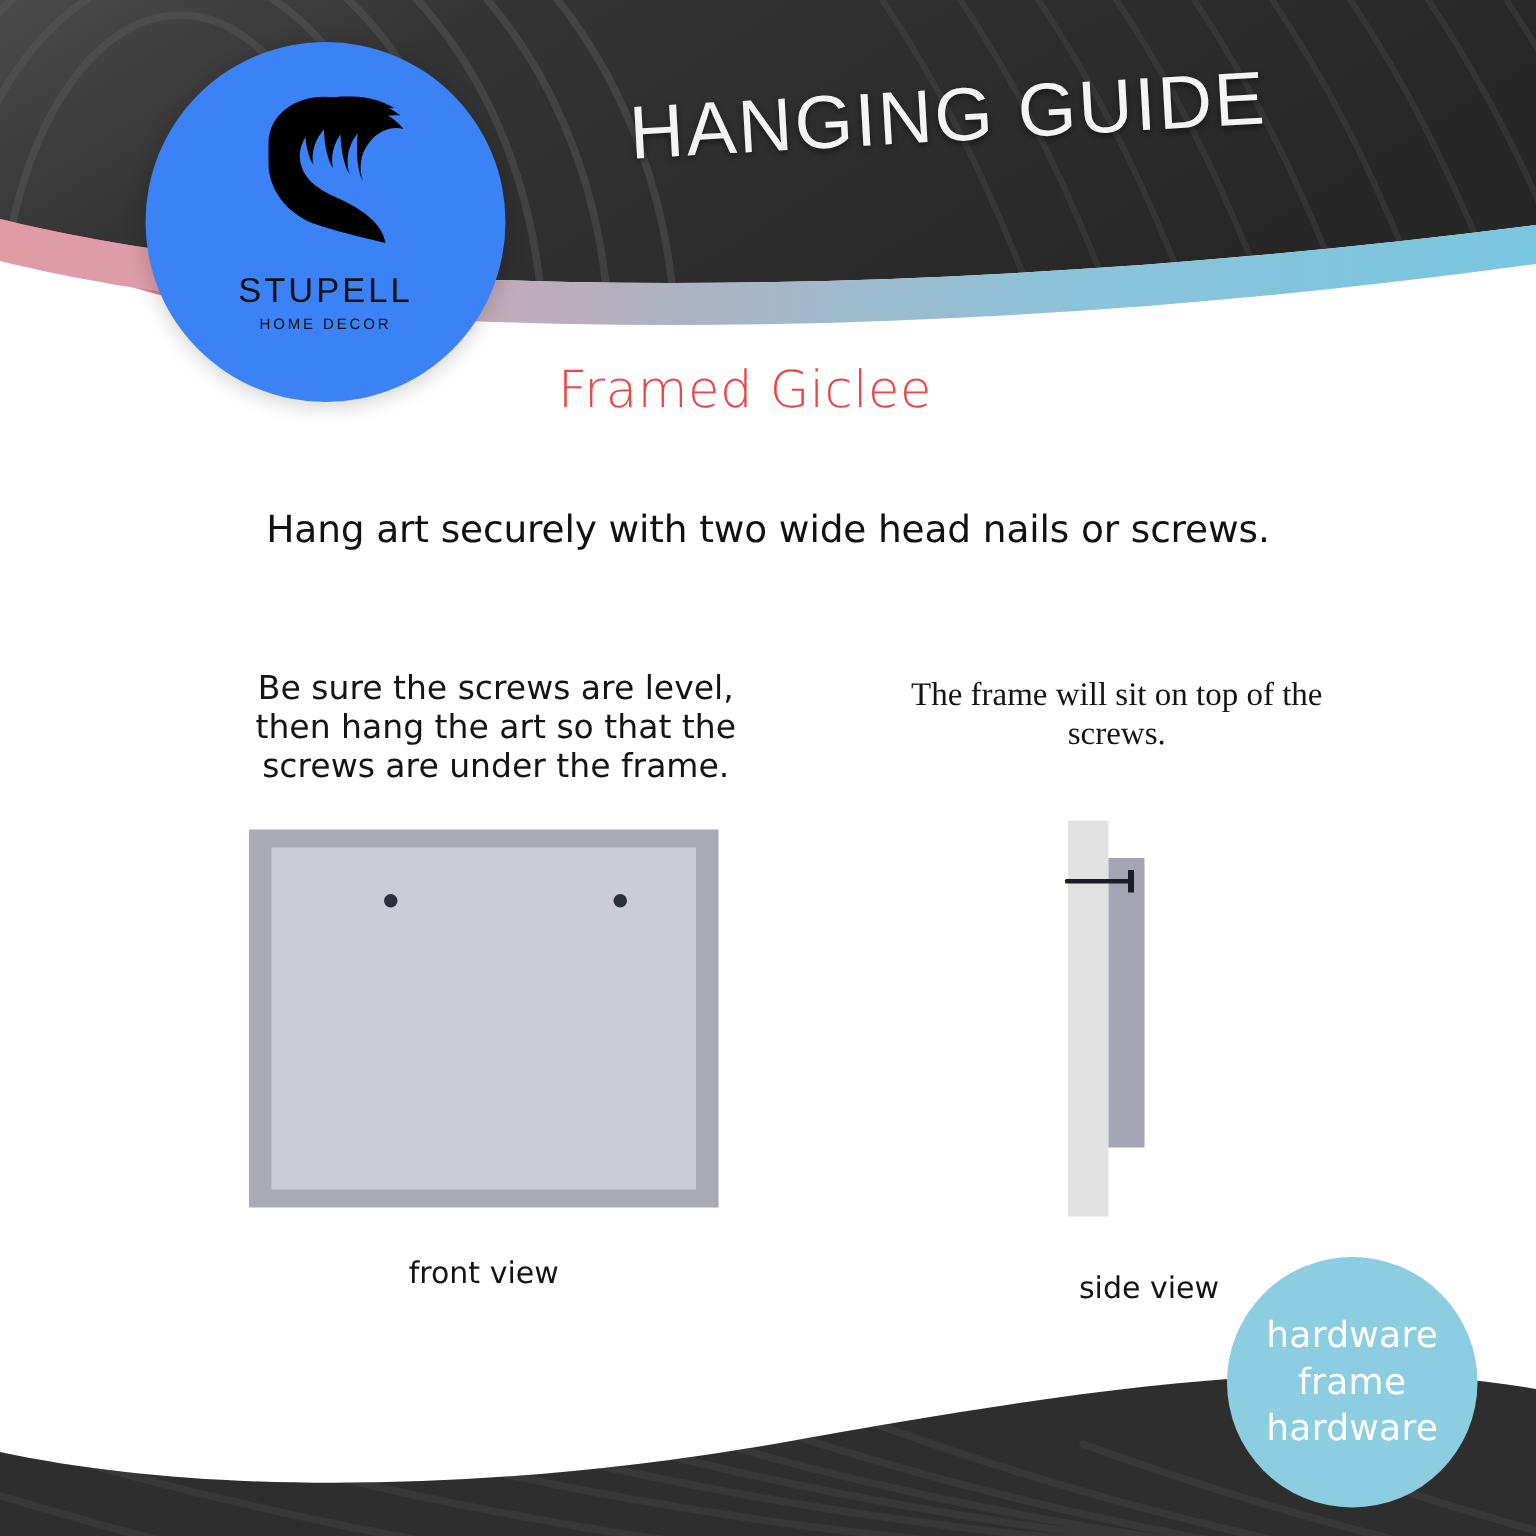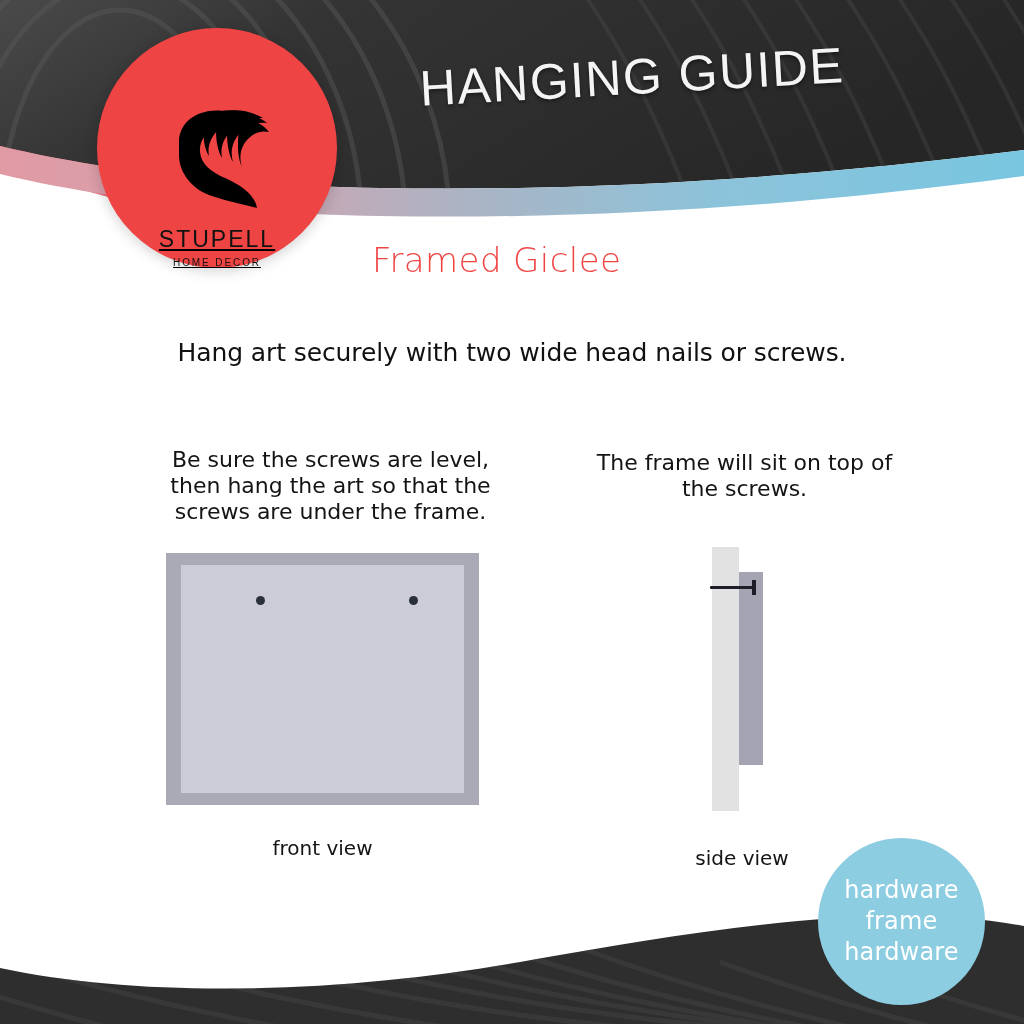--- a/index.html
+++ b/index.html
@@ -25,28 +25,27 @@
   }
 
   
   .logo-badge {
     position: absolute;
     left: 97px;
     top: 28px;
     width: 240px;
     height: 240px;
     border-radius: 50%;
-    background: #ef4444;
+    background: #3b82f6;
     box-shadow: 0 3px 14px rgba(0,0,0,0.18);
     display: flex;
     flex-direction: column;
     align-items: center;
-    justify-content: flex-end;
+    justify-content: flex-start;
     z-index: 30;
-    text-decoration: underline;
   }
   .logo-mark {
     width: 108px;
     height: 118px;
     margin-top: 28px;
   }
   .logo-name {
     font-size: 23px;
     letter-spacing: 2.0px;
     color: #111111;
@@ -114,21 +113,21 @@
     position: absolute;
     font-family: "DejaVu Sans", sans-serif;
     font-size: 22px;
     font-weight: 500;
     color: #141414;
     line-height: 26px;
     text-align: center;
     z-index: 20;
   }
   .caption-front { left: 163px; top: 447px; width: 335px; }
-  .caption-side  { left: 592px; top: 450px; width: 305px; }
+  .caption-side  { left: 592px; top: 450px; width: 305px; font-family: Liberation Serif, serif; }
 
   
   .front-view {
     position: absolute;
     left: 166px;
     top: 553px;
     width: 313px;
     height: 252px;
     background: #aaaab6;
     z-index: 15;
@@ -198,21 +197,21 @@
   .view-label {
     position: absolute;
     font-family: "DejaVu Sans", sans-serif;
     font-size: 20px;
     font-weight: 500;
     color: #141414;
     text-align: center;
     z-index: 20;
   }
   .view-label-front { left: 166px; top: 836px; width: 313px; }
-  .view-label-side  { left: 672px; top: 846px; width: 140px; }
+  .view-label-side  { left: 696px; top: 846px; width: 140px; }
 
   
   .hw-badge {
     position: absolute;
     left: 818px;
     top: 838px;
     width: 167px;
     height: 167px;
     border-radius: 50%;
     background: #8ccde2;

